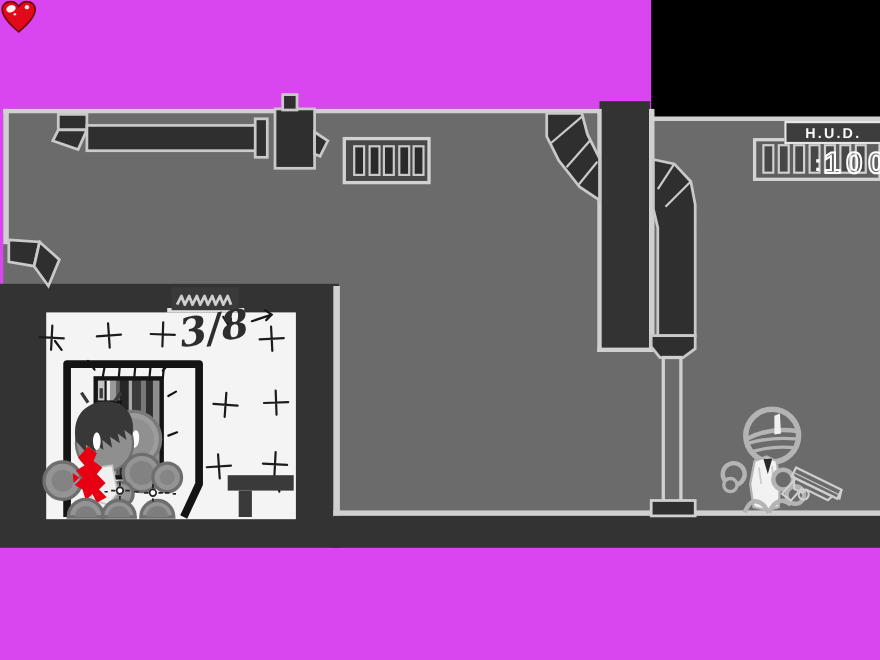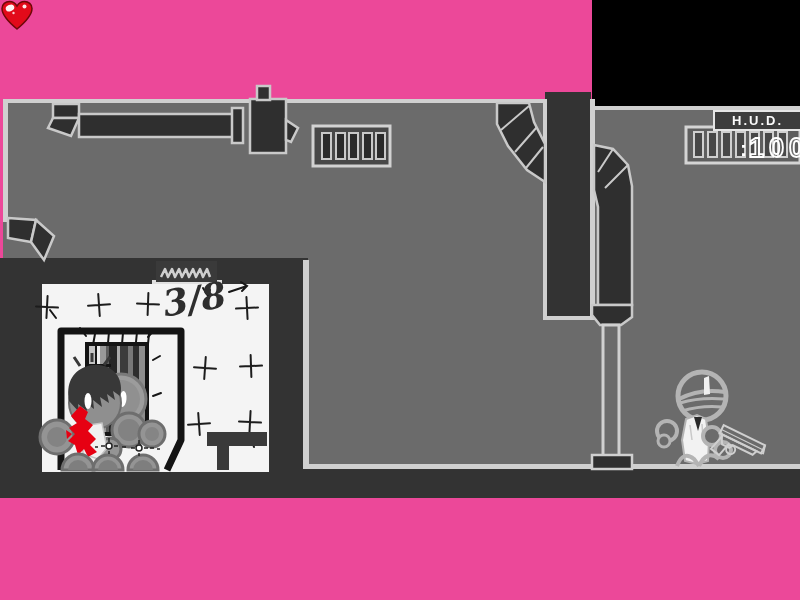--- a/index.html
+++ b/index.html
@@ -1,16 +1,16 @@
 <!DOCTYPE html>
 <html><head>
 <meta charset="utf-8">
 <style>
   html,body{margin:0;padding:0;background:#000;}
-  .stage{position:relative;width:800px;height:600px;background:#ec4899;overflow:hidden;
+  .stage{position:relative;width:800px;height:600px;background:#d946ef;overflow:hidden;
          font-family:"Liberation Sans",sans-serif;}
   .stage svg{position:absolute;left:0;top:0;}
   
   .hud-title{position:absolute;left:713px;top:110px;width:85px;height:17px;
     background:#3d3d3d;border:2px solid #e6e6e6;color:#fafafa;
     font-size:13px;font-weight:bold;letter-spacing:2px;text-align:center;line-height:17px;}
   .hud-health{position:absolute;left:740px;top:133px;display:flex;align-items:flex-start;white-space:nowrap;}
   .hud-health .sep{color:#fff;font-size:21px;font-weight:bold;margin-top:4px;}
   .hud-health .digits{font-size:27px;font-weight:bold;letter-spacing:5px;margin-left:2px;
     -webkit-text-stroke:1.8px #fff;color:rgba(255,255,255,0.12);}

